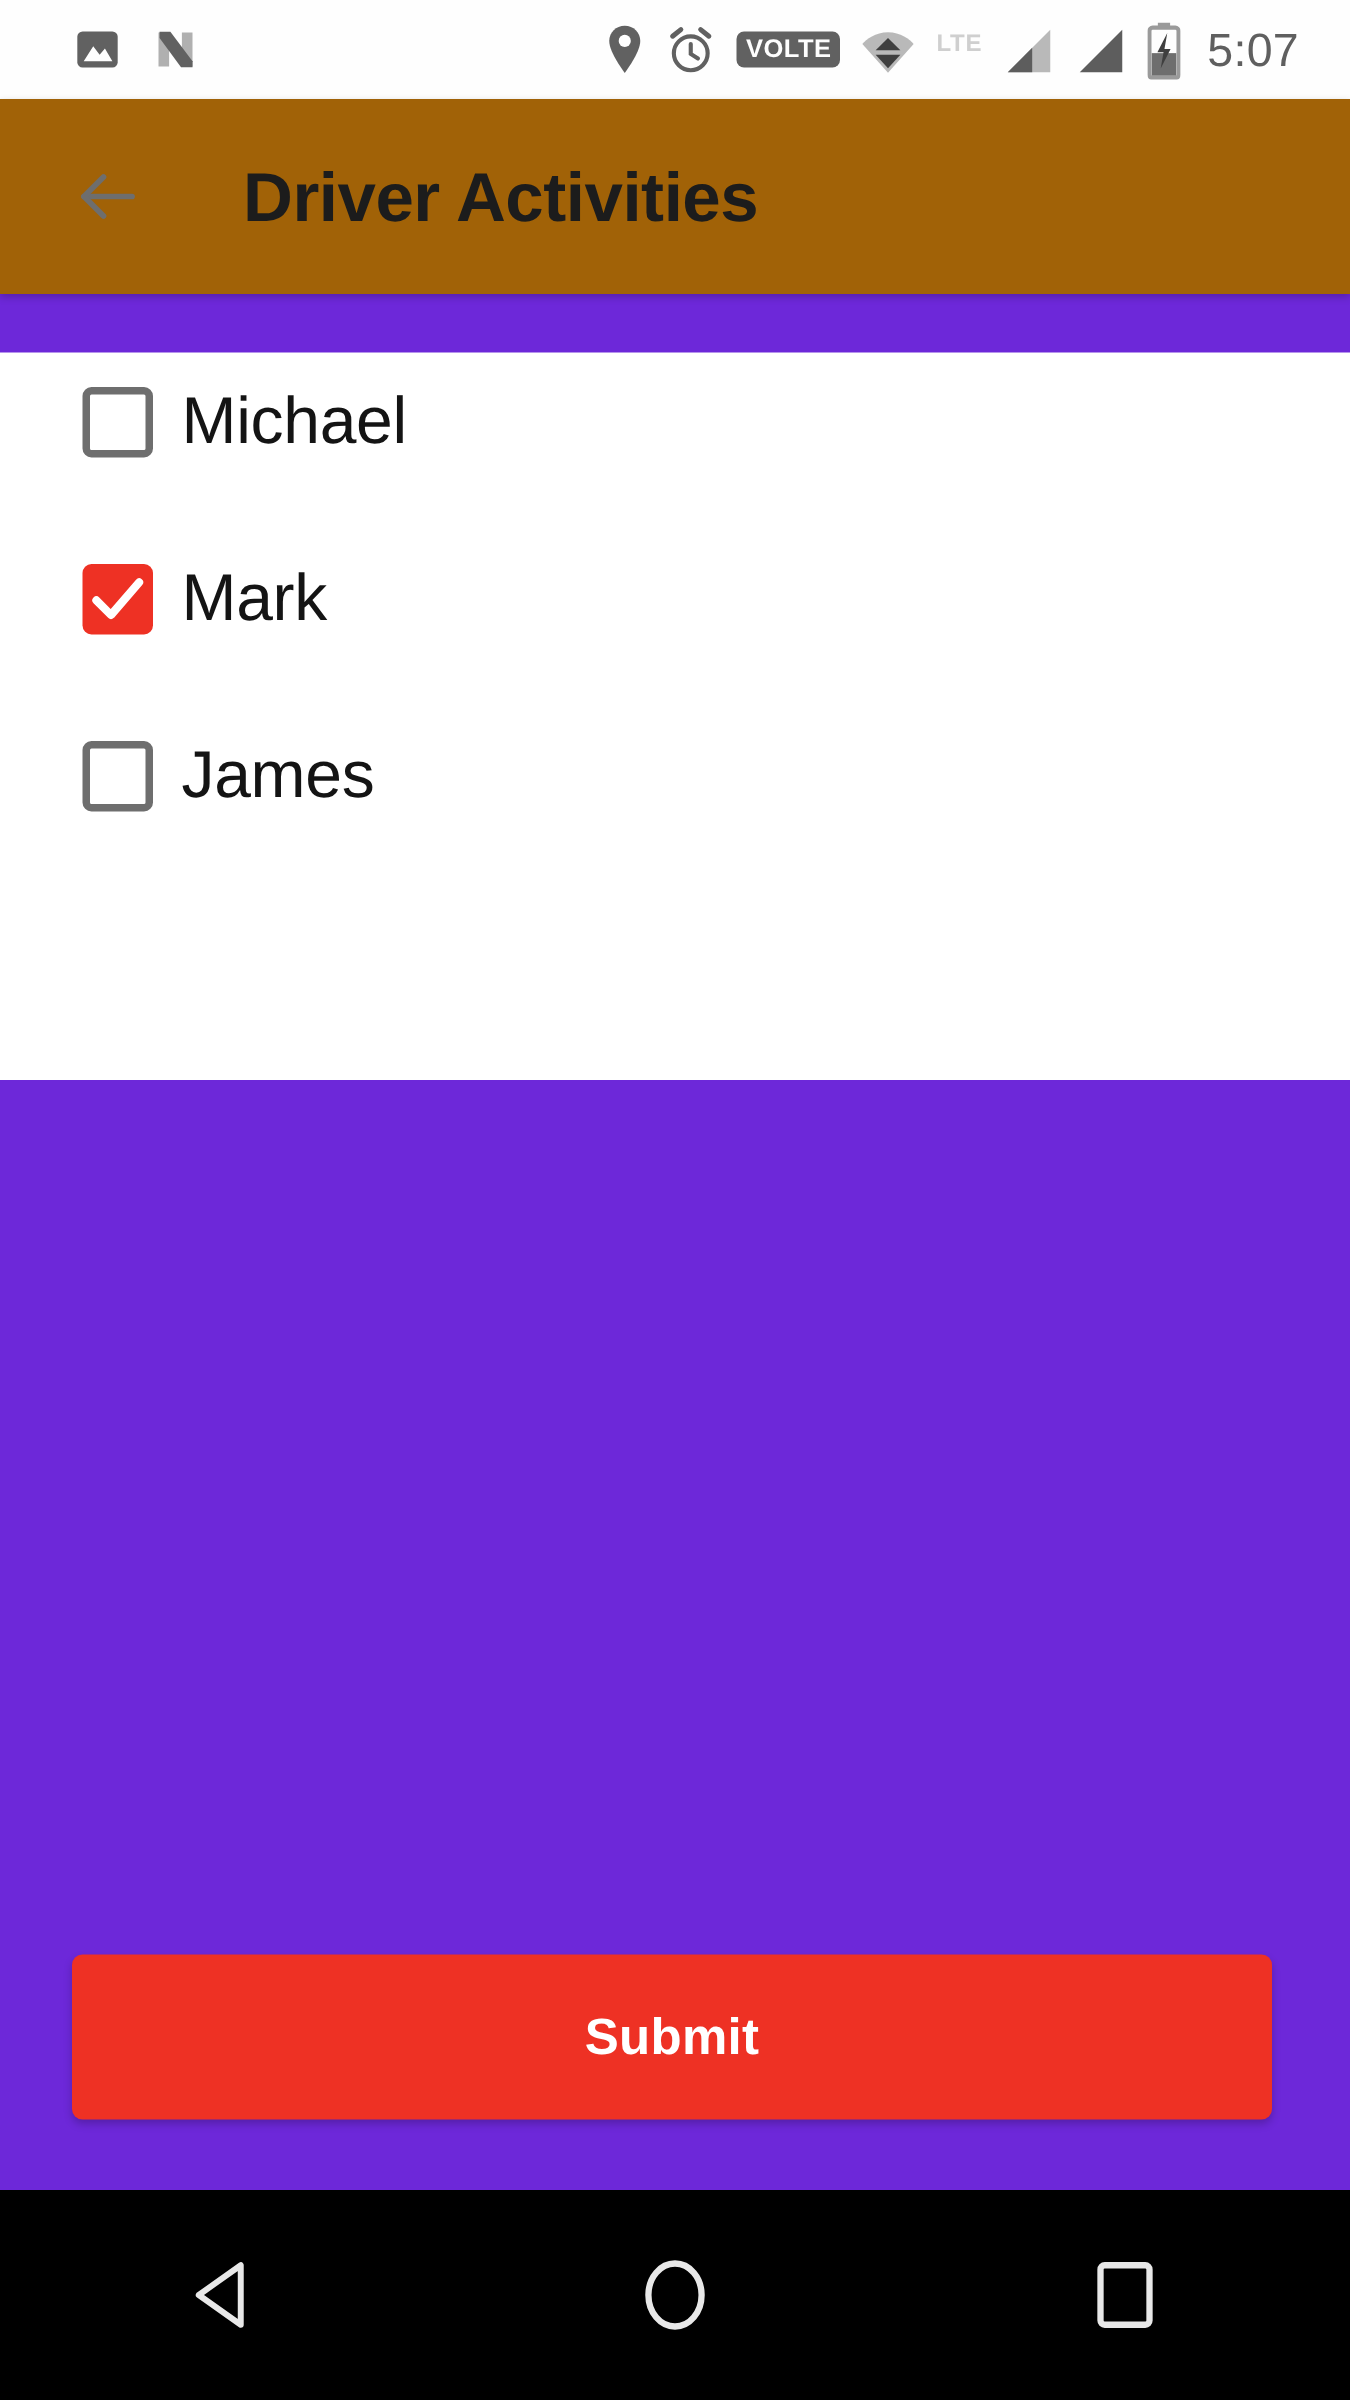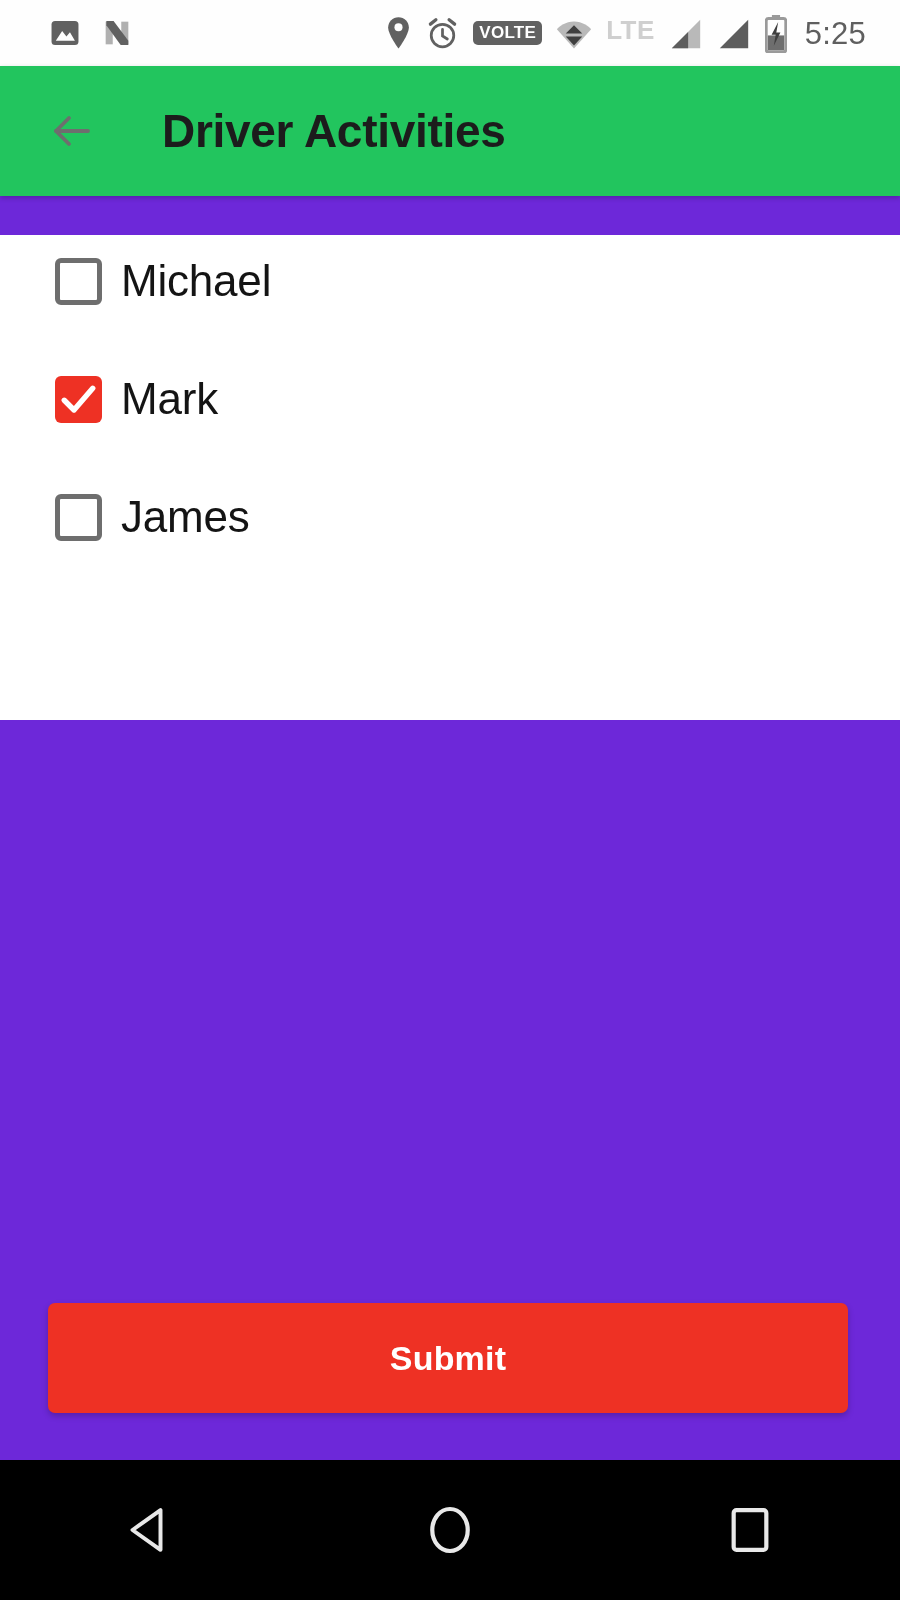--- a/index.html
+++ b/index.html
@@ -25,34 +25,34 @@
   .ic-pin   { width:27px; height:34px; }
   .ic-alarm { width:33px; height:33px; }
   .ic-volte {
     background:#616161; color:#fefefe;
     font-size:17px; font-weight:bold;
     padding:3px 6px 4px 6px; border-radius:5px;
     letter-spacing:0.3px; line-height:1;
   }
   .ic-wifi { width:36px; height:33px; }
   .lte-label {
-    color:#cfcfcf; font-size:26px; font-weight:bold;
+    color:#cfcfcf; font-size:16px; font-weight:bold;
     letter-spacing:0.5px; line-height:1; margin-top:-6px;
   }
   .ic-sig { width:34px; height:33px; }
   .ic-batt { width:22px; height:36px; }
   .sb-time {
     color:#5f5f5f; font-size:31px; letter-spacing:0.2px;
     margin-left:4px; line-height:1;
   }
 
   
   .app-bar {
     position:absolute; top:66px; left:0; width:900px; height:130px;
-    background:#22c55e;
+    background:#a16207;
     display:flex; align-items:center;
     box-shadow:0 2px 5px rgba(0,0,0,0.22);
     z-index:5;
   }
   .back-btn {
     width:56px; height:56px; margin-left:44px;
     display:flex; align-items:center; justify-content:center;
     cursor:pointer;
   }
   .back-btn svg { width:48px; height:48px; }
@@ -171,21 +171,21 @@
           </svg>
       </span>
       <span class="ic-batt">
         <svg viewBox="0 0 14 24">
             <rect x="4.4" y="0" width="5.2" height="2.4" fill="#9a9a9a"></rect>
             <rect x="0.8" y="2.2" width="12.4" height="21.4" rx="1.4" fill="none" stroke="#9a9a9a" stroke-width="1.8"></rect>
             <rect x="1.8" y="13" width="10.4" height="9.6" fill="#6e6e6e"></rect>
             <path d="M8.4 4.5 L4.2 12.6 L6.8 12.6 L5.6 19.5 L9.8 11.2 L7.2 11.2 Z" fill="#3f3f3f"></path>
           </svg>
       </span>
-      <span class="sb-time">5:25</span>
+      <span class="sb-time">5:07</span>
     </div>
   </div>
 
   <div class="app-bar">
     <div class="back-btn">
       <svg viewBox="0 0 24 24" fill="none" stroke="#6e6e6e" stroke-width="1.9" stroke-linecap="round" stroke-linejoin="round">
         <path d="M20 12 L4 12"></path>
           <path d="M10.5 5.5 L4 12 L10.5 18.5"></path>
       </svg>
     </div>

